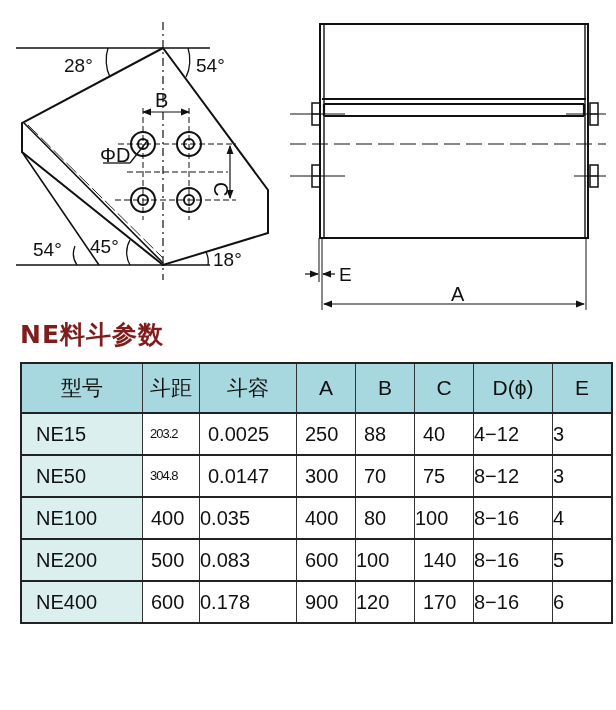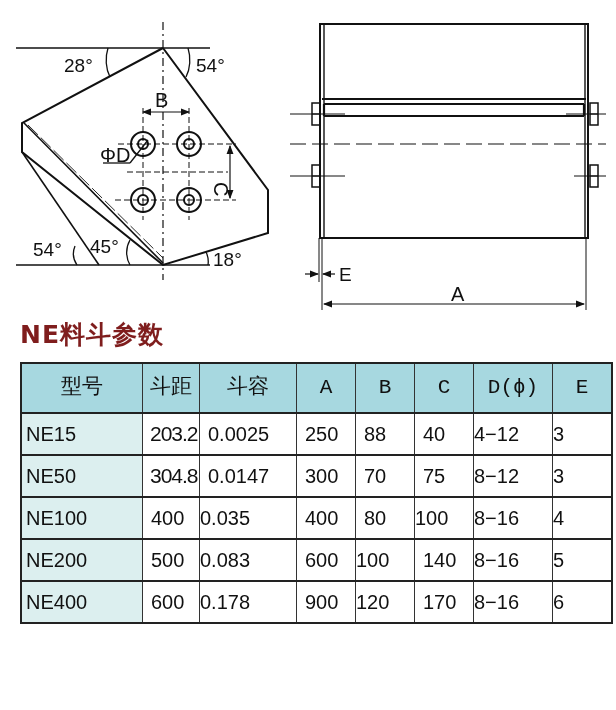--- a/index.html
+++ b/index.html
@@ -57,36 +57,36 @@
       line-height: 40px;
       white-space: nowrap;
     }
     table.params thead th {
       background: #a7d8e0;
       font-weight: normal;
       height: 48px;
       line-height: 48px;
       text-align: center;
       font-size: 21px;
-      font-family: Liberation Mono, monospace;
+      font-family: Liberation Sans, sans-serif;
     }
     table.params tbody td {
       background: #ffffff;
       text-align: left;
       padding-left: 8px;
     }
     table.params tbody tr {
       border-top: 2.5px solid #222;
     }
     table.params tbody td.model {
       background: #dcefef;
-      padding-left: 4px;
+      padding-left: 14px;
     }
     table.params tbody td.pitch {
-      font-size: 21px;
+      font-size: 13px;
       letter-spacing: -1px;
       padding-left: 7px;
     }
     table.params tbody td.center {
       text-align: left;
       padding-left: 0;
     }
     .c-model { width: 120px; }
     .c-pitch { width: 56px; }
     .c-cap { width: 96px; margin-top: 19px; }

